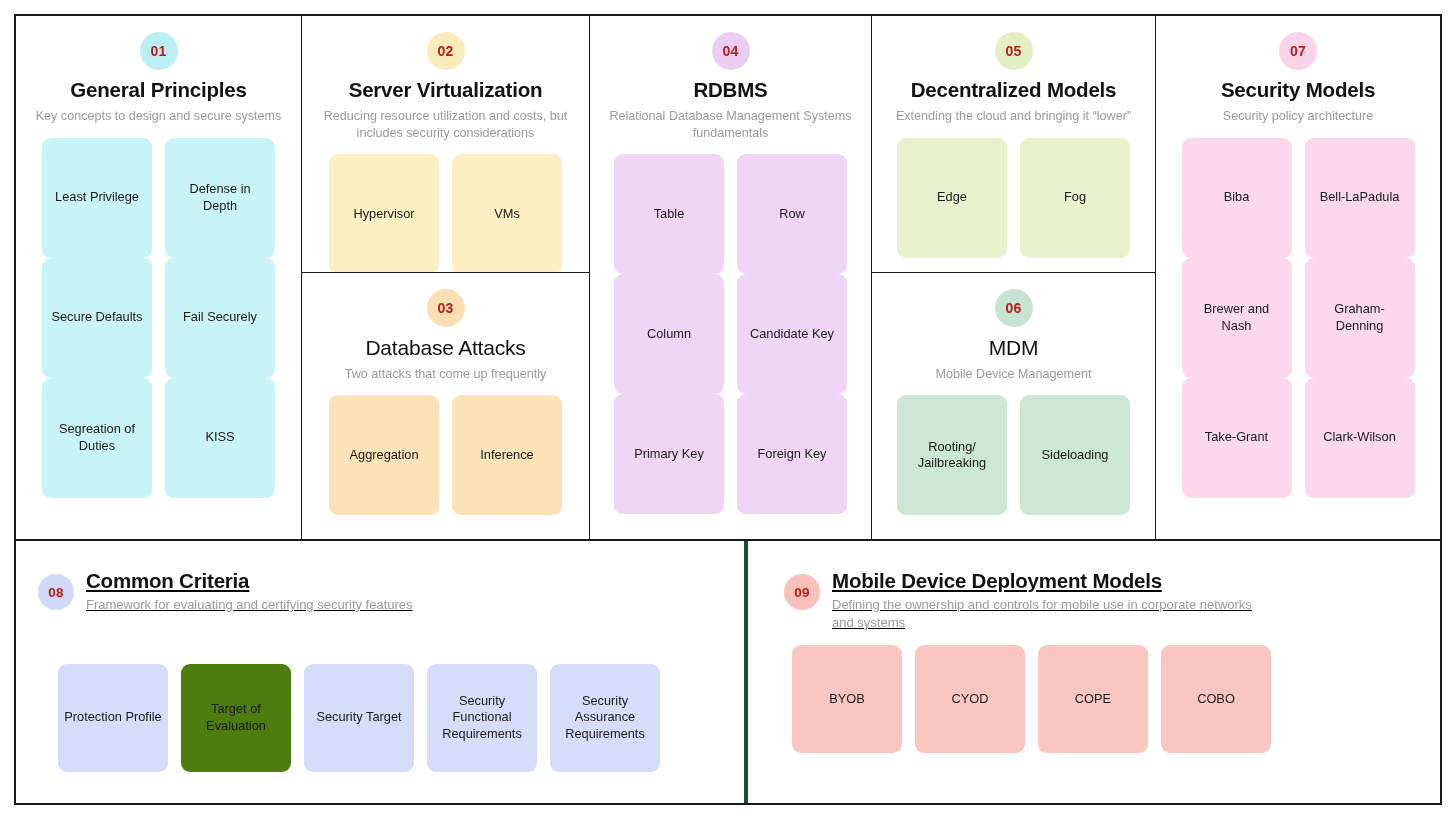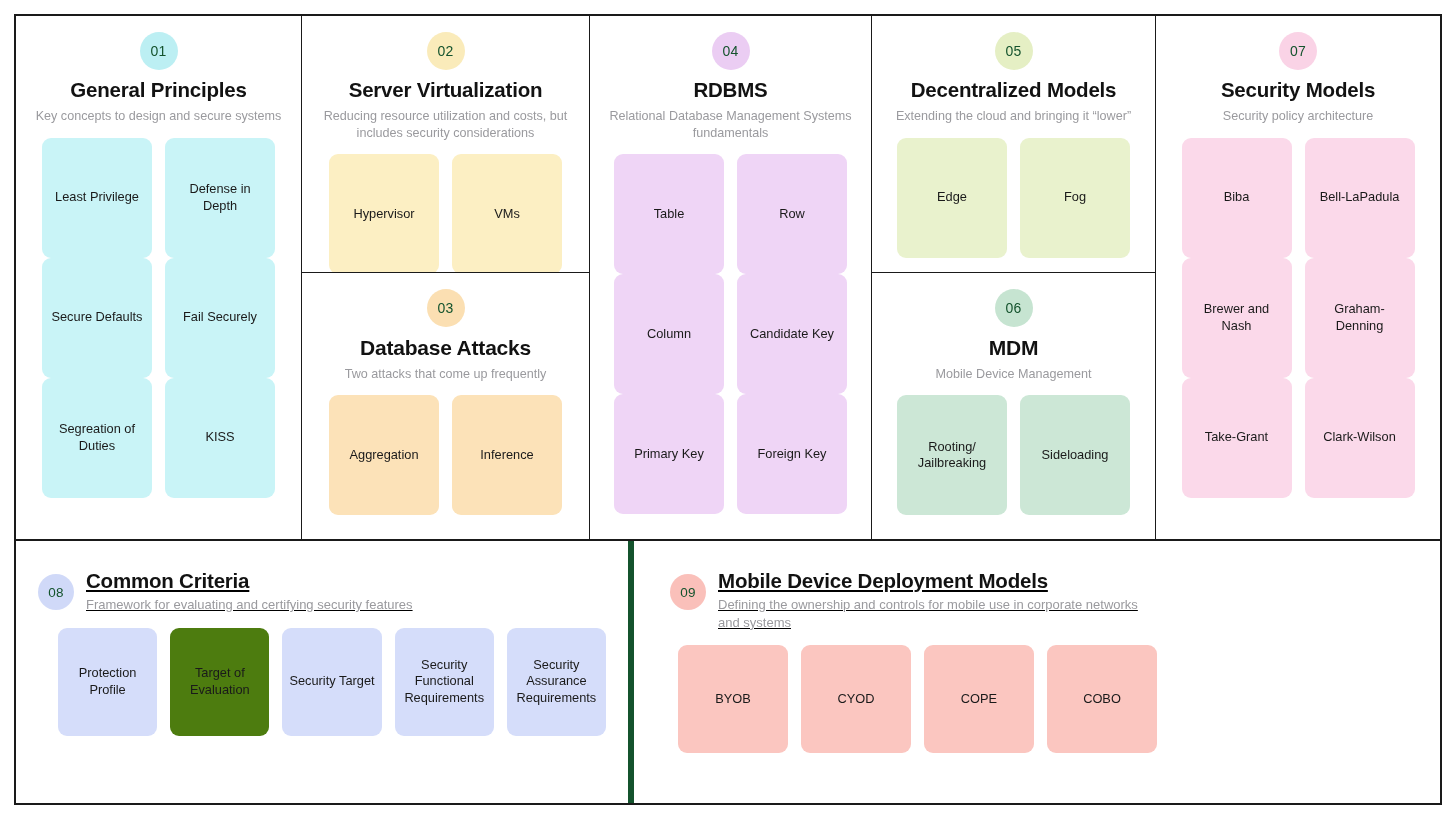--- a/index.html
+++ b/index.html
@@ -50,34 +50,34 @@
     overflow:hidden;
   }
   .sec.split-top{border-bottom:1px solid #1a1a1a;}
   .sec.h-full{height:100%;}
   .sec.h-half-a{height:257px;}
   .sec.h-half-b{height:266px;}
 
   .badge{
     width:38px;height:38px;border-radius:50%;
     display:flex;align-items:center;justify-content:center;
-    font-size:14px;font-weight:normal;color:#14532d;
+    font-size:14px;font-weight:bold;color:#b91c1c;
     letter-spacing:0.3px;
     flex:none;
   }
   .sec-title{
     margin-top:9px;
     font-size:20.5px;
     font-weight:bold;
     color:#121212;
     text-align:center;
     line-height:1.12;
     letter-spacing:-0.2px;
   }
-  .sec-title.light{font-weight:700;font-size:21px;}
+  .sec-title.light{font-weight:400;font-size:21px;}
   .sec-sub{
     margin-top:6px;
     font-size:12.6px;
     color:#9a9a9e;
     text-align:center;
     line-height:1.32;
     max-width:252px;
   }
   .tiles{
     margin-top:13px;
@@ -105,21 +105,21 @@
     flex-direction:row;
     flex:1;
     box-sizing:border-box;
   }
   .panel{
     box-sizing:border-box;
     padding:28px 22px 10px 22px;
     display:flex;
     flex-direction:column;
   }
-  .panel-left{width:618px;border-right:6px solid #14532d;}
+  .panel-left{width:732px;border-right:4px solid #14532d;gap:36px;}
   .panel-right{flex:1;padding-left:36px;}
   .panel-head{display:flex;flex-direction:row;align-items:flex-start;gap:12px;}
   .panel-head .badge{width:36px;height:36px;font-size:13.5px;margin-top:5px;}
   .panel-titles{display:flex;flex-direction:column;text-decoration:underline;}
   .panel-title{
     font-size:20.5px;font-weight:bold;color:#121212;line-height:1.18;
     letter-spacing:-0.2px;
   }
   .panel-sub{
     margin-top:3px;

